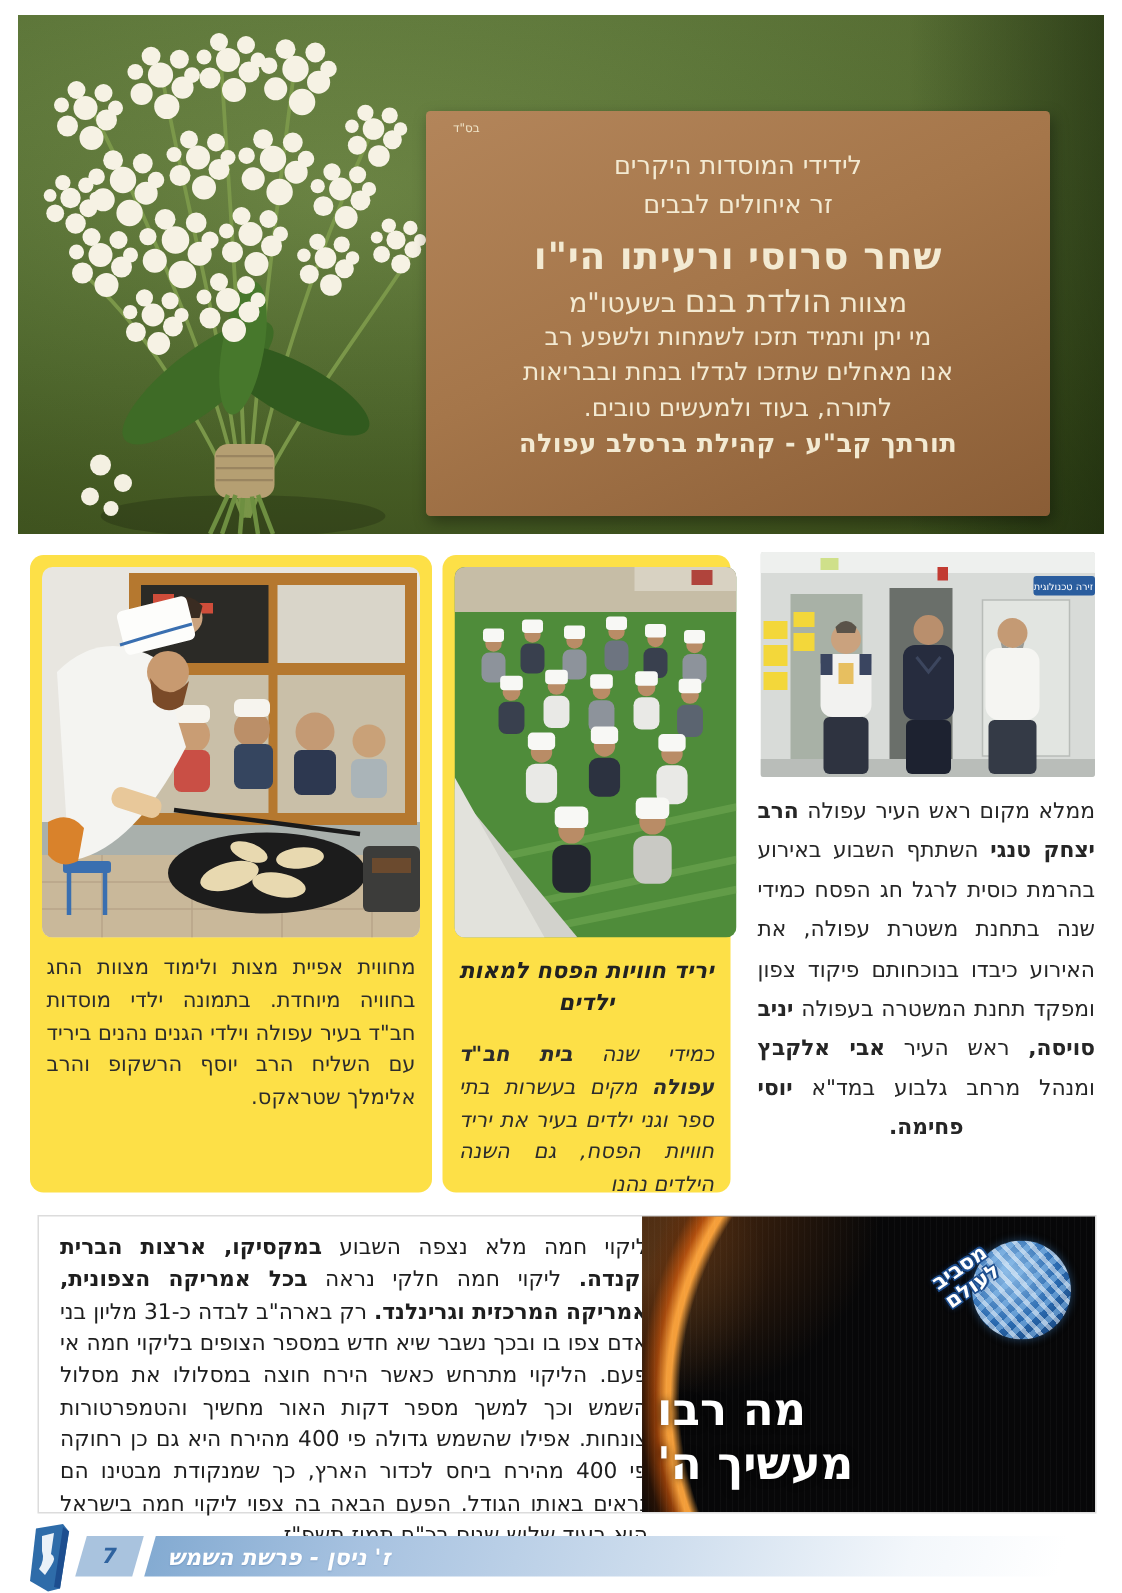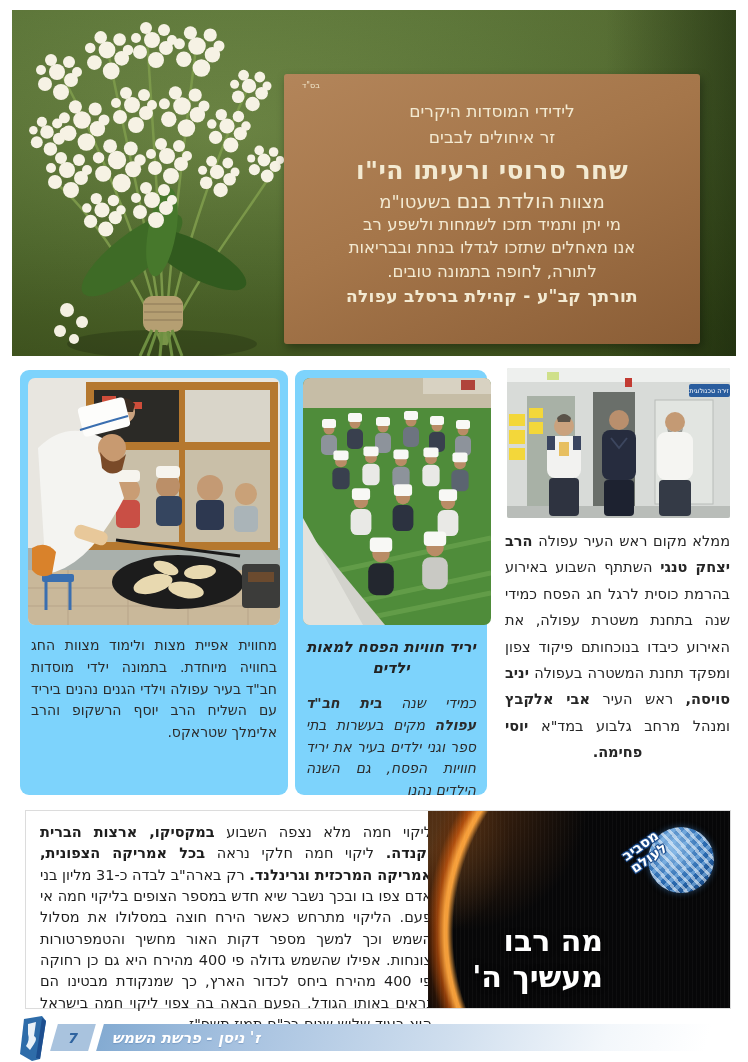--- a/index.html
+++ b/index.html
@@ -25,21 +25,21 @@
   .bsd { position:absolute; top:7px; left:18px; font-size:8px; color:#efe4c8; }
   .gc-intro { font-size:17px; line-height:1.55; }
   .gc-names { font-size:25px; font-weight:700; letter-spacing:.5px; margin:5px 0 4px; }
   .gc-occasion { font-size:18px; }
   .gc-occasion .big { font-size:21px; font-weight:400; }
   .gc-wish { font-size:16.5px; line-height:1.42; }
   .gc-signoff { font-size:15.5px; margin-top:17px; }
   .gc-community { font-size:17px; font-weight:700; margin-top:3px; letter-spacing:.3px; }
 
   
-  .story-card { position:absolute; background:#7dd3fc; border-radius:9px; padding:8px; }
+  .story-card { position:absolute; background:#fde047; border-radius:9px; padding:8px; }
   .card-matzah { left:20px; top:370px; width:268px; height:425px; }
   .card-fair   { left:295px; top:370px; width:192px; height:425px;font-style:italic; }
   .photo-frame { border-radius:7px; overflow:hidden; display:block; }
   .caption { direction:rtl; color:#2c2c2c; font-size:14px; line-height:1.56; text-align:justify; padding:10px 3px 0; }
   .fair-title { direction:rtl; text-align:center; font-weight:700; font-size:15px; line-height:1.4; padding:12px 2px 2px; color:#222; }
   .fair-body { padding-top:12px; }
 
   .photo-police { position:absolute; left:507px; top:368px; width:223px; height:150px; border-radius:2px; overflow:hidden; }
   .police-text {
     position:absolute; left:505px; top:528px; width:225px;
@@ -53,21 +53,21 @@
   .eclipse-img {
     position:absolute; right:0; top:0; width:302px; height:197px; overflow:hidden;
     background:
       repeating-linear-gradient(90deg, rgba(255,255,255,.03) 0 1px, transparent 1px 4px),
       radial-gradient(circle 240px at 247px 121px, transparent 0 222px, rgba(255,165,60,.95) 228px 231px, rgba(255,105,10,.55) 238px, rgba(120,45,0,.28) 248px, transparent 260px),
       radial-gradient(circle 200px at 10% -5%, rgba(255,130,35,.28), transparent 65%),
       radial-gradient(circle 120px at 0% 20%, rgba(255,170,80,.18), transparent 70%),
       #070708;
   }
   .eclipse-caption {
-    position:absolute; left:10px; bottom:14px; width:165px; text-align:right;
+    position:absolute; left:10px; bottom:14px; width:165px; text-align:left;
     color:#fff; font-weight:800; font-size:30px; line-height:1.18; direction:rtl;
     text-shadow:0 0 6px rgba(0,0,0,.6);
   }
   .globe { position:absolute; right:16px; top:10px; width:86px; height:80px; }
   .globe-sphere {
     position:absolute; right:0; top:6px; width:66px; height:66px; border-radius:50%;
     background:
       repeating-linear-gradient(48deg, rgba(255,255,255,.5) 0 3px, rgba(0,0,0,0) 3px 7px),
       repeating-linear-gradient(-42deg, rgba(140,190,235,.55) 0 4px, rgba(0,0,0,0) 4px 9px),
       radial-gradient(circle at 35% 32%, #8cbbe6, #2a6ab0 55%, #123a6e 95%);
@@ -174,21 +174,21 @@
     </svg>
 
     <div class="greeting-card">
       <div class="bsd">בס"ד</div>
       <div class="gc-intro">לידידי המוסדות היקרים</div>
       <div class="gc-intro">זר איחולים לבבים</div>
       <div class="gc-names">שחר סרוסי ורעיתו הי"ו</div>
       <div class="gc-occasion"><span>מצוות </span><span class="big">הולדת בנם</span><span> בשעטו"מ</span></div>
       <div class="gc-wish">מי יתן ותמיד תזכו לשמחות ולשפע רב</div>
       <div class="gc-wish">אנו מאחלים שתזכו לגדלו בנחת ובבריאות</div>
-      <div class="gc-wish">לתורה, לחופה בתמונה טובים.</div>
+      <div class="gc-wish">לתורה, בעוד ולמעשים טובים.</div>
       <div class="gc-community">תורתך קב"ע - קהילת ברסלב עפולה</div>
     </div>
   </div>
 
   <div class="story-card card-matzah">
     <svg class="photo-frame" width="252" height="247" viewBox="0 0 252 247">
       <rect width="252" height="247" fill="#e8e6e0"></rect>
       <rect x="0" y="170" width="252" height="22" fill="#a9b0ac"></rect>
       <rect x="0" y="192" width="252" height="55" fill="#c9b89a"></rect>
       <g stroke="#b7a489" stroke-width="1">

